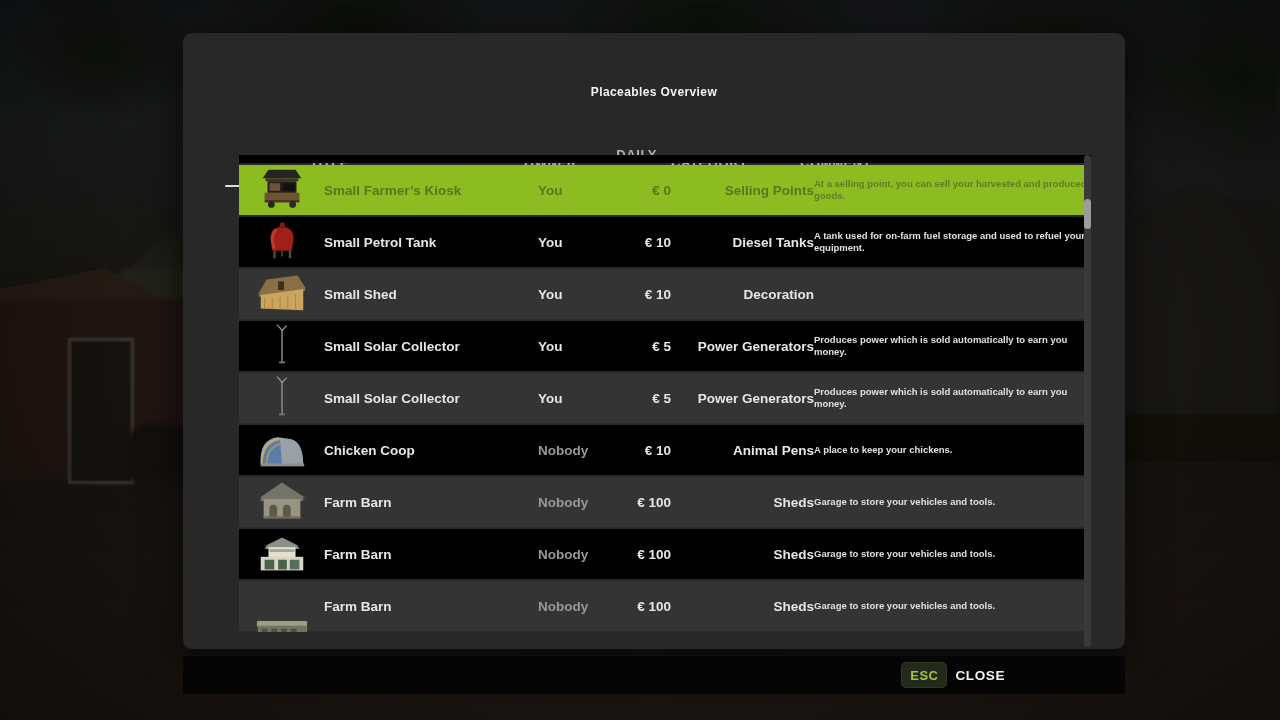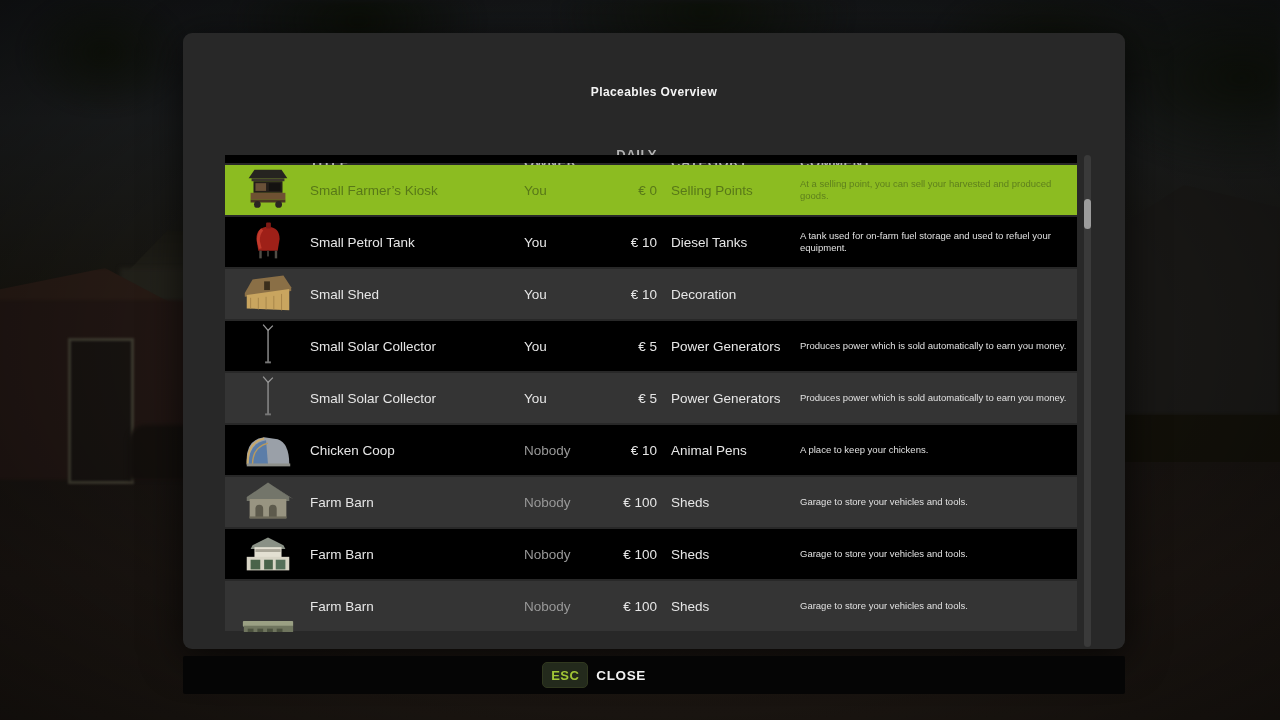--- a/index.html
+++ b/index.html
@@ -43,43 +43,43 @@
     background:#282828;border-radius:9px;box-shadow:0 8px 40px rgba(0,0,0,0.7);}
   .dialog-title{position:absolute;left:0;top:52px;width:100%;text-align:center;
     color:#f4f4f4;font-size:12px;font-weight:bold;letter-spacing:0.4px;}
   .grid{display:grid;grid-template-columns:85px 214px 75px 58px 143px 1fr;align-items:center;}
   .thead{position:absolute;left:42px;top:108px;width:852px;height:44px;
     color:#b2b2b2;font-size:13px;font-weight:bold;letter-spacing:0.6px;}
   .th{white-space:pre-line;line-height:1.15;}
   .th-upkeep{text-align:right;}
   .th-category{padding-left:14px;}
   .separator{position:absolute;left:42px;top:152px;width:852px;height:2px;background:#dedede;border-radius:1px;}
-  .viewport{position:absolute;left:42px;top:122px;width:852px;height:477px;overflow:hidden;}
+  .viewport{position:absolute;left:56px;top:122px;width:852px;height:477px;overflow:hidden;font-weight:bold;}
   .rows{margin-top:-42px;}
   .row{height:50px;margin-bottom:2px;background:#000000;}
   .row.dark{background:#343434;}
   .row.selected{background:#8cbc21;}
   .cell-icon{display:flex;justify-content:center;align-items:center;height:100%;}
   .cell-icon svg{width:58px;height:46px;}
   .row-clip .cell-icon svg{transform:translateY(14px);}
   .cell-title,.cell-owner,.cell-category{color:#e6e6e6;font-size:13.5px;}
   .cell-owner.dim{color:#989898;}
   .cell-upkeep{color:#e6e6e6;font-size:13.5px;text-align:right;}
-  .cell-category{padding-left:14px;}
+  .cell-category{padding-left:14px;text-align:right;}
   .cell-comment{color:#e0e0e0;font-size:9.5px;line-height:1.3;white-space:pre-line;padding-right:0;}
   .row.selected .cell-title,.row.selected .cell-owner,.row.selected .cell-owner.dim,
   .row.selected .cell-upkeep,.row.selected .cell-category{color:#587818;}
   .row.selected .cell-comment{color:#5e7f1d;}
   
   .scrollbar-track{position:absolute;left:901px;top:122px;width:7px;height:492px;
     background:#3a3a3a;border-radius:4px;}
   .scrollbar-thumb{position:absolute;left:0;top:44px;width:7px;height:30px;background:#9c9c9c;border-radius:4px;}
   
   .footer{position:absolute;left:183px;top:656px;width:942px;height:38px;background:#050505;
-    border-radius:2px;display:flex;align-items:center;justify-content:center;padding-right:62px;box-sizing:border-box;gap:30px;}
+    border-radius:2px;display:flex;align-items:center;justify-content:flex-end;padding-right:62px;box-sizing:border-box;gap:30px;}
   .footer-btn{display:flex;align-items:center;cursor:default;}
   .key-badge{min-width:42px;height:26px;padding:0 8px;box-sizing:border-box;border-radius:5px;
     background:#232a1c;border:1px solid #30381f;display:flex;align-items:center;justify-content:center;
     color:#a2c636;font-size:13px;font-weight:bold;letter-spacing:0.5px;}
   .key-badge svg{width:18px;height:16px;}
   .footer-label{color:#f2f2f2;font-size:13.5px;font-weight:bold;letter-spacing:0.6px;margin-left:8px;}
   .footer-gap{width:28px;}
 </style>
 </head>
 <body>

